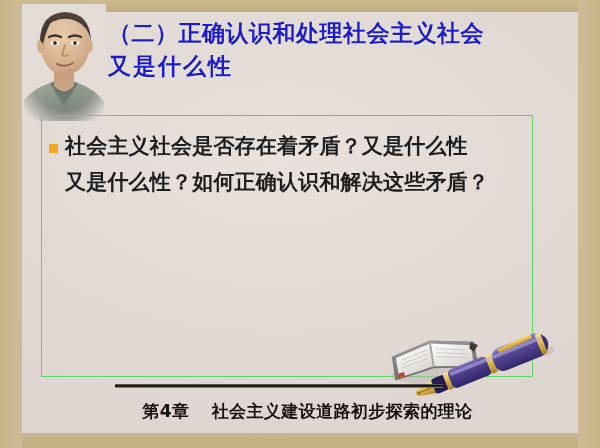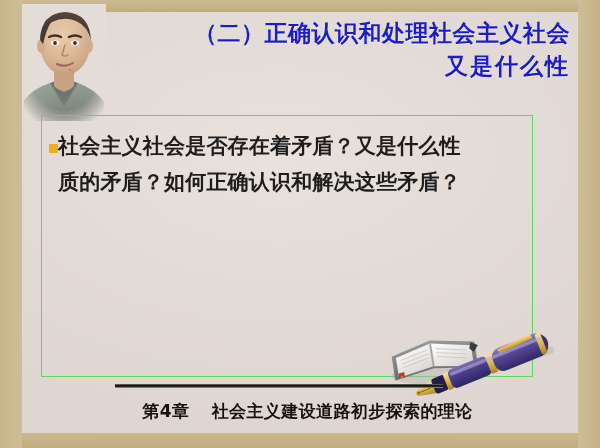--- a/index.html
+++ b/index.html
@@ -56,21 +56,21 @@
     overflow: hidden;
   }
   .portrait svg { display: block; }
 
   
   .title {
     position: absolute;
     left: 108px;
     top: 17px;
     width: 462px;
-    text-align: right;
+    text-align: left;
     color: #1c1ccb;
     font-family: "DejaVu Sans", "Liberation Sans", sans-serif;
     font-weight: bold;
     font-size: 23px;
     line-height: 33px;
     letter-spacing: 0.5px;
     text-shadow: 0.5px 0.5px 0 rgba(255,255,255,0.55);
   }
   .title .line { display: block; white-space: nowrap; }
   .title .line2 { letter-spacing: 2px; }
@@ -93,21 +93,21 @@
     left: 49px;
     top: 144px;
     width: 9px;
     height: 9px;
     background: #f4a91e;
   }
 
   
   .body-text {
     position: absolute;
-    left: 58px;
+    left: 65px;
     top: 128px;
     width: 470px;
     color: #1d1d1d;
     font-family: "DejaVu Sans", "Liberation Sans", sans-serif;
     font-weight: bold;
     font-size: 21px;
     line-height: 36px;
     letter-spacing: 0.2px;
   }
   .body-text .line { display: block; white-space: nowrap; }
@@ -227,21 +227,21 @@
     <span class="line line1">（二）正确认识和处理社会主义社会</span>
     <span class="line line2">又是什么性</span>
   </div>
 
   <div class="green-box"></div>
 
   <div class="bullet"></div>
 
   <div class="body-text">
     <span class="line">社会主义社会是否存在着矛盾？又是什么性</span>
-    <span class="line">质的矛盾？如何正确认识和解决这些矛盾？</span>
+    <span class="line">又是什么性？如何正确认识和解决这些矛盾？</span>
   </div>
 
   <div class="deco">
     <svg width="192" height="70" viewBox="0 0 192 70" xmlns="http://www.w3.org/2000/svg">
       <defs>
         <linearGradient id="barrelG" x1="0" y1="0" x2="0" y2="1">
           <stop offset="0%" stop-color="#7b6fb5"></stop>
           <stop offset="35%" stop-color="#4e4190"></stop>
           <stop offset="100%" stop-color="#2e2463"></stop>
         </linearGradient>

